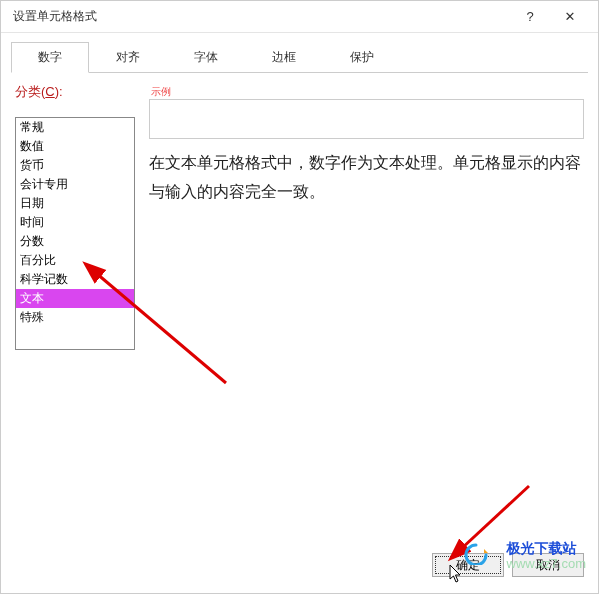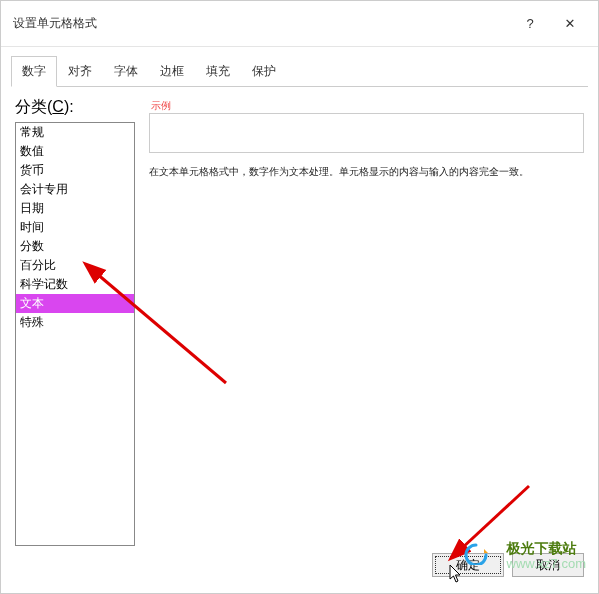--- a/index.html
+++ b/index.html
@@ -1,40 +1,40 @@
 <!DOCTYPE html>
 <html><head>
 <meta charset="utf-8">
 <style>
 * { box-sizing: border-box; margin: 0; padding: 0; font-family: "Microsoft YaHei", "SimSun", sans-serif; }
 body { background: #fff; width: 599px; height: 594px; position: relative; overflow: hidden; }
 
 .dialog { width: 599px; height: 594px; border: 1px solid #ccc; background: #fff; position: relative; }
 
-.titlebar { height: 46px; display: flex; align-items: center; padding: 0 8px 0 12px; font-size: 12px; border-bottom: 1px solid #e5e5e5; }
+.titlebar { height: 32px; display: flex; align-items: center; padding: 0 8px 0 12px; font-size: 12px; border-bottom: 1px solid #e5e5e5; }
 .titlebar .title { flex: 1; color: #333; }
 .titlebar .tbtn { width: 40px; height: 26px; display: flex; align-items: center; justify-content: center; color: #333; font-size: 13px; }
 
 .tabs { display: flex; margin: 8px 10px 0 10px; border-bottom: 1px solid #ccc; }
-.tab { padding: 6px 10px; font-size: 12px; color: #333; border: 1px solid transparent; position: relative; top: 1px; }
+.tab { padding: 6px 26px; font-size: 12px; color: #333; border: 1px solid transparent; position: relative; top: 1px; }
 .tab.active { border: 1px solid #ccc; border-bottom: 1px solid #fff; background: #fff; }
 
 .content { padding: 10px 14px 0 14px; display: flex; gap: 14px; }
 
 .left { width: 120px; }
-.category-label { font-size: 16px; color: #000000; margin-bottom: 4px; display: block; }
+.category-label { font-size: 13px; color: #b91c1c; margin-bottom: 16px; display: block; }
 .category-label u { text-decoration: underline; }
-.listbox { width: 120px; height: 424px; border: 1px solid #888; background: #fff; overflow-y: scroll; font-size: 12px; }
+.listbox { width: 120px; height: 233px; border: 1px solid #888; background: #fff; overflow-y: scroll; font-size: 12px; }
 .listbox .item { padding: 1px 4px; cursor: default; }
 .listbox .item.selected { background: #d946ef; color: #fff; }
 
 .right { flex: 1; }
 .sample-label { font-size: 10px; color: #ef4444; margin-bottom: 0; display: block; padding-left: 2px; margin-top: 2px; }
 .sample-box { border: 1px solid #ccc; height: 40px; width: 100%; margin-bottom: 10px; }
-.desc { font-size: 10px; color: #222; line-height: 1.8; }
+.desc { font-size: 16px; color: #222; line-height: 1.8; }
 
 .buttons { position: absolute; bottom: 16px; right: 14px; display: flex; gap: 8px; }
 .btn { min-width: 72px; height: 24px; font-size: 12px; border: 1px solid #aaa; background: #f0f0f0; display:flex; align-items:center; justify-content:center; }
 .btn.focus { outline: 1px dotted #333; outline-offset: -4px; }
 
 
 .listbox::-webkit-scrollbar { width: 17px; }
 .listbox::-webkit-scrollbar-track { background: #f0f0f0; }
 .listbox::-webkit-scrollbar-thumb { background: #c1c1c1; border: 1px solid #e0e0e0; }
 .listbox::-webkit-scrollbar-button { background: #f0f0f0; height: 17px; border: 1px solid #ddd; }
@@ -42,21 +42,21 @@
 
 .arrow { position: absolute; pointer-events: none; }
 .arrow svg { overflow: visible; }
 
 
 .cursor { position: absolute; width: 14px; height: 20px; }
 .cursor svg { width: 14px; height: 20px; }
 
 
 .watermark { position: absolute; right: 12px; bottom: 22px; font-size: 14px; pointer-events:none; }
-.wm1 { color: #4d7c0f; font-weight: bold; }
+.wm1 { color: #1d4ed8; font-weight: bold; }
 .wm2 { color: #a4dcb2; font-size: 13px; display:block; text-align:right; margin-top:-2px; }
 .wmlogo { position:absolute; right: 108px; bottom: 28px; width: 28px; height: 22px; }
 </style>
 </head>
 <body>
 
 <div class="dialog">
 
   <div class="titlebar">
     <span class="title">设置单元格格式</span>
@@ -66,21 +66,20 @@
     <div class="tbtn">
         <span>✕</span>
       </div>
   </div>
 
   <div class="tabs">
     <div class="tab active"><span>数字</span></div>
     <div class="tab"><span>对齐</span></div>
     <div class="tab"><span>字体</span></div>
     <div class="tab"><span>边框</span></div>
-    <div class="tab"><span>填充</span></div>
     <div class="tab"><span>保护</span></div>
   </div>
 
   <div class="content">
     <div class="left">
       <span class="category-label"><span>分类(</span><u>C</u><span>):</span></span>
       <div class="listbox">
         <div class="item"><span>常规</span></div>
         <div class="item"><span>数值</span></div>
         <div class="item"><span>货币</span></div>

